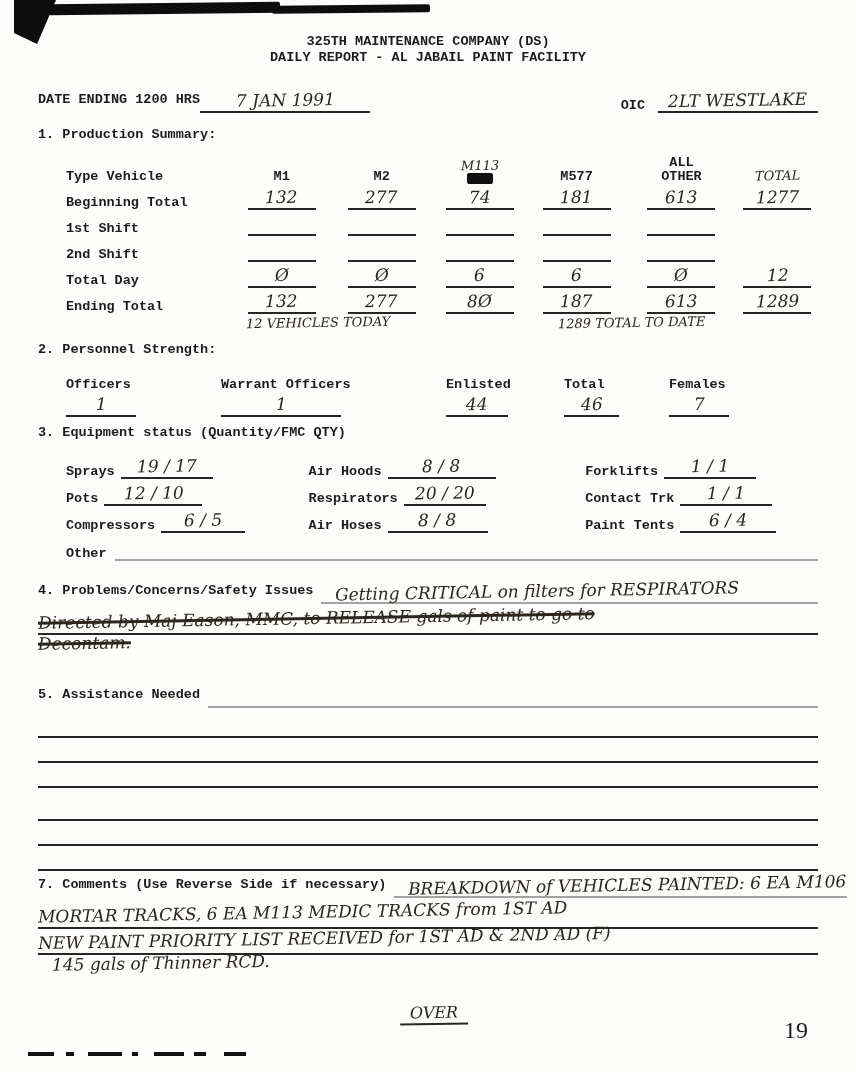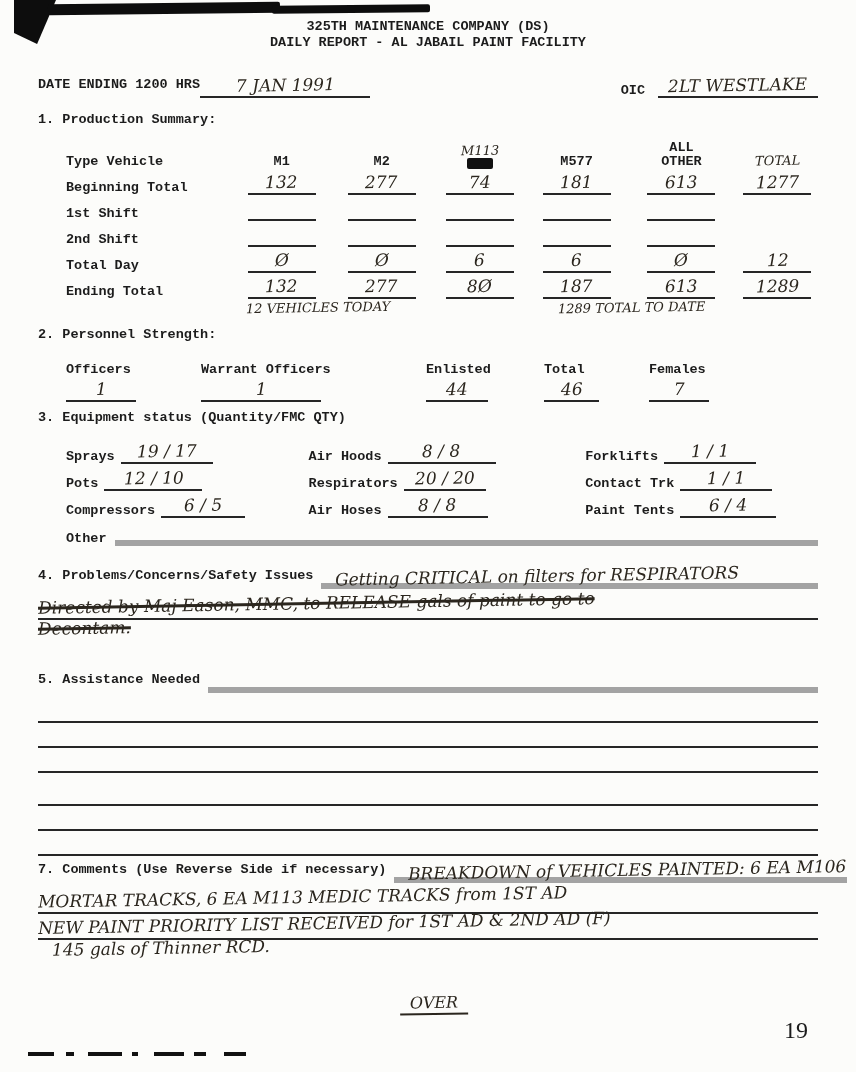--- a/index.html
+++ b/index.html
@@ -26,29 +26,29 @@
   .hw {
     display:inline-block;
     font-family:"DejaVu Serif","Liberation Serif",serif;
     font-style:italic; font-weight:400; font-size:17px; color:#2b261e;
     transform:rotate(-1deg); white-space:nowrap; line-height:1;
   }
   .hw-sm { font-size:13px; }
   .struck { text-decoration:line-through; text-decoration-thickness:2.5px; }
 
   .ul { display:inline-block; border-bottom:2px solid #262626; text-align:center; height:21px; vertical-align:bottom; }
-  .fill-line { flex:1 1 auto; border-bottom:6px solid #a3a3a3; margin-left:8px; height:21px; white-space:nowrap; }
+  .fill-line { flex:1 1 auto; border-bottom:2px solid #a3a3a3; margin-left:8px; height:21px; white-space:nowrap; }
   .full-line { border-bottom:2px solid #262626; height:25px; white-space:nowrap; }
 
   .uw55{width:55px;} .uw60{width:60px;} .uw62{width:62px;} .uw68{width:68px;} .uw70{width:70px;}
   .uw82{width:82px;} .uw84{width:84px;} .uw92{width:92px;} .uw96{width:96px;} .uw98{width:98px;}
   .uw100{width:100px;} .uw108{width:108px;} .uw120{width:120px;} .uw160{width:160px;} .uw170{width:170px;}
 
   
-  .doc-header { margin-top:19px; text-align:center; line-height:16px; }
+  .doc-header { margin-top:34px; text-align:center; line-height:16px; }
 
   
   .date-row { display:flex; align-items:flex-start; margin-top:26px; }
   .oic-group { margin-left:auto; display:flex; align-items:flex-end;gap:7px; }
   .oic-group .lbl { margin-right:6px; }
 
   .sec-label { white-space:nowrap; }
   .sec1 { margin-top:14px; }
 
   
@@ -62,21 +62,21 @@
   .m113cell { display:flex; flex-direction:column; align-items:center; gap:1px; }
   .blot { width:26px; height:11px; background:#111; border-radius:2px; }
   .allother { line-height:14px; }
   .prod-notes { display:flex; padding-left:28px; height:20px; margin-top:2px; }
   .prod-notes .n1 { margin-left:180px; }
   .prod-notes .n2 { margin-left:168px; }
 
   
   .sec2 { margin-top:6px; }
   .pers-grid { display:flex; padding-left:28px; }
-  .pg1{width:135px;} .pg2{width:225px;} .pg3{width:118px;} .pg4{width:105px;} .pg5{width:120px;}
+  .pg1{width:135px;} .pg2{width:225px;margin-left:20px;} .pg3{width:118px;} .pg4{width:105px;} .pg5{width:120px;}
   .pers-labels { margin-top:20px; }
   .pers-values { margin-top:4px; height:24px; }
 
   
   .sec3 { margin-top:5px; }
   .eq-grid { margin-top:12px; padding-left:28px; }
   .eq-row { display:flex; height:27px; align-items:flex-end; }
   .eq-c1{width:250px;} .eq-c2{width:285px;} .eq-c3{width:240px;}
   .eq-cell { display:flex; align-items:flex-end; gap:6px; }
   .eq-other { display:flex; align-items:flex-end; margin-top:4px; height:24px; padding-left:28px; }
@@ -86,21 +86,21 @@
   .flexline { display:flex; height:26px; }
   .line-gap { margin-top:1px; }
   .hw-pad { padding-left:14px; }
   .sec5 { margin-top:30px; }
   .sec6 { margin-top:8px; }
   .sec7 { margin-top:6px; }
   .rule-h25 { height:25px; }
   .no-rule { height:22px; white-space:nowrap; }
 
   
-  .over-note { position:absolute; left:400px; bottom:57px; }
+  .over-note { position:absolute; left:400px; bottom:47px; }
   .over-note .hw { border-bottom:2px solid #2b261e; padding:0 10px 2px; font-size:16px; }
   .page-num { position:absolute; right:48px; bottom:28px; font-family:"Liberation Serif","DejaVu Serif",serif; font-weight:400; font-size:24px; color:#1c1c1c;margin-left:12px; }
 </style>
 </head>
 <body>
 
 <div class="page">
 
   <div class="art art-corner"></div>
   <div class="art art-bar1"></div>

